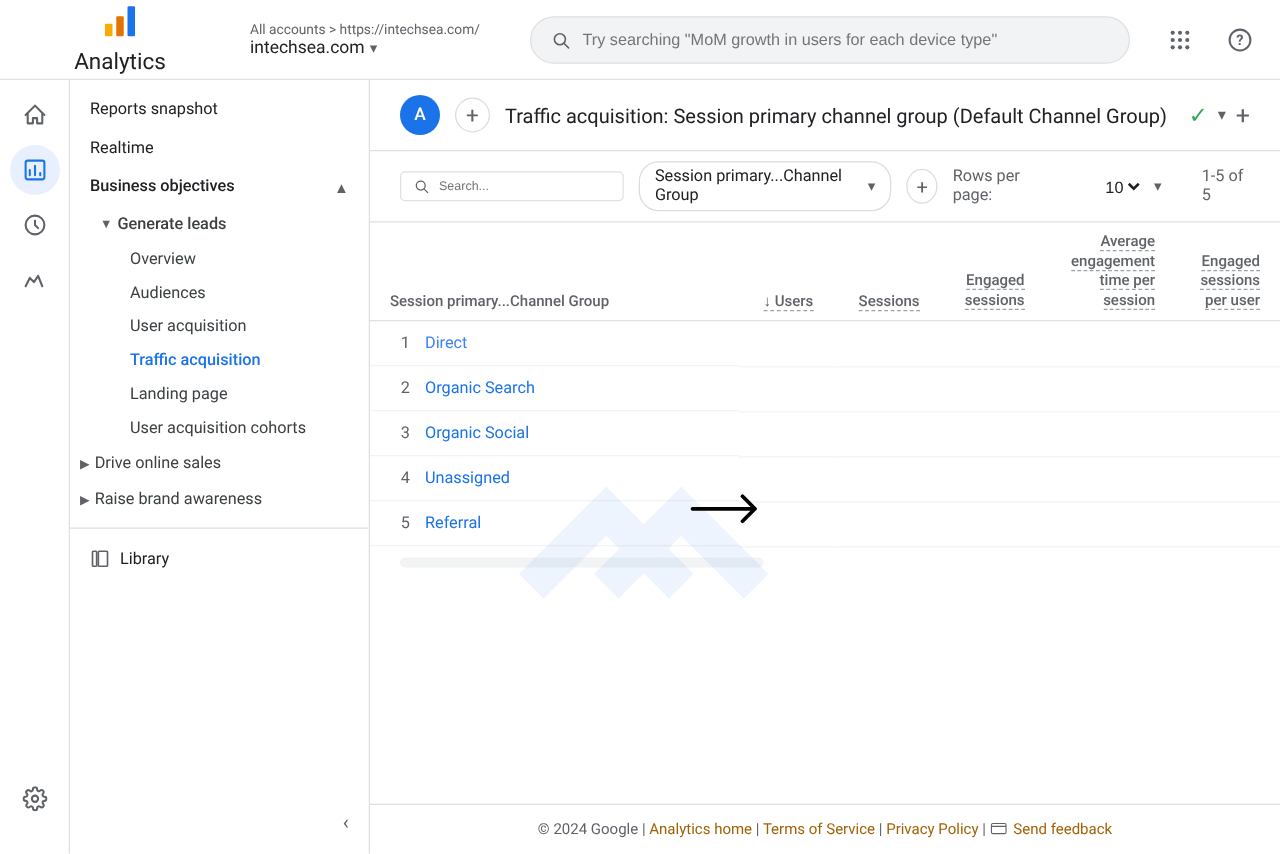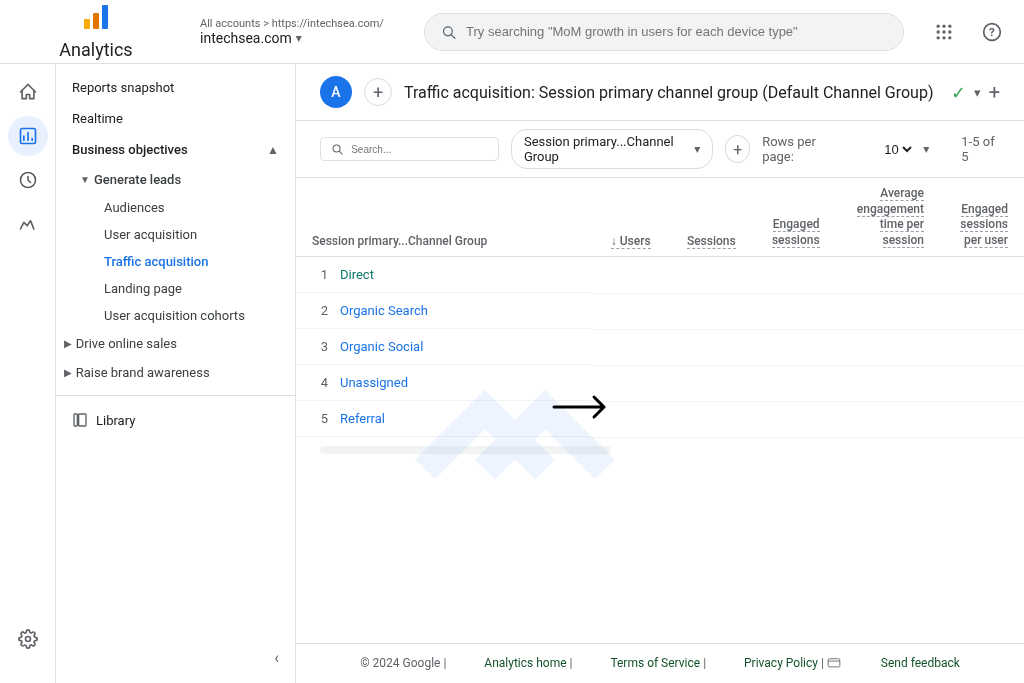--- a/index.html
+++ b/index.html
@@ -127,21 +127,21 @@
     }
 
     
     .watermark-container { position: relative; }
 
     
     .footer {
       margin-top: auto; padding: 12px 24px; font-size: 12px; color: #5f6368;
       text-align: center; border-top: 1px solid #e0e0e0; background: #fff;
     }
-    .footer a { color: #14532d; text-decoration: none; margin-left: 35px; }
+    .footer a { color: #a16207; text-decoration: none; }
 
     
     .dashed-underline { border-bottom: 1px dashed #9aa0a6; }
   </style>
 </head>
 <body>
 
 <div class="top-header">
   <div class="logo-area">
 
@@ -238,20 +238,23 @@
       <span style="font-size:12px;color:#5f6368;">▲</span>
     </div>
 
     <div class="nav-subsection">
       <div class="nav-sub-item" style="padding-left:8px;display:flex;align-items:center;gap:4px;">
         <span style="font-size:10px;color:#5f6368;">▼</span>
         <span style="font-weight:500;">Generate leads</span>
       </div>
       <div>
         <div class="nav-deep-item">
+          <span>Overview</span>
+        </div>
+        <div class="nav-deep-item">
           <span>Audiences</span>
         </div>
         <div class="nav-deep-item">
           <span>User acquisition</span>
         </div>
         <div class="nav-deep-item active">
           <span>Traffic acquisition</span>
         </div>
         <div class="nav-deep-item">
           <span>Landing page</span>
@@ -362,21 +365,21 @@
             </th>
             <th style="max-width:100px;white-space:normal;text-align:right;line-height:1.3;">
               <span class="dashed-underline">Engaged<br>sessions<br>per user</span>
             </th>
           </tr>
         </thead>
         <tbody>
           <tr>
             <td style="display:flex;align-items:center;gap:12px;">
               <span class="row-num" style="color:#5f6368;min-width:16px;text-align:right;">1</span>
-              <span class="channel-name" style="color:#0f766e;cursor:pointer;text-align:center;">Direct</span>
+              <span class="channel-name" style="color:#3b82f6;cursor:pointer;text-align:center;">Direct</span>
             </td>
             <td></td>
             <td></td>
             <td></td>
             <td></td>
             <td></td>
           </tr>
           <tr>
             <td style="display:flex;align-items:center;gap:12px;">
               <span class="row-num" style="color:#5f6368;min-width:16px;text-align:right;">2</span>

